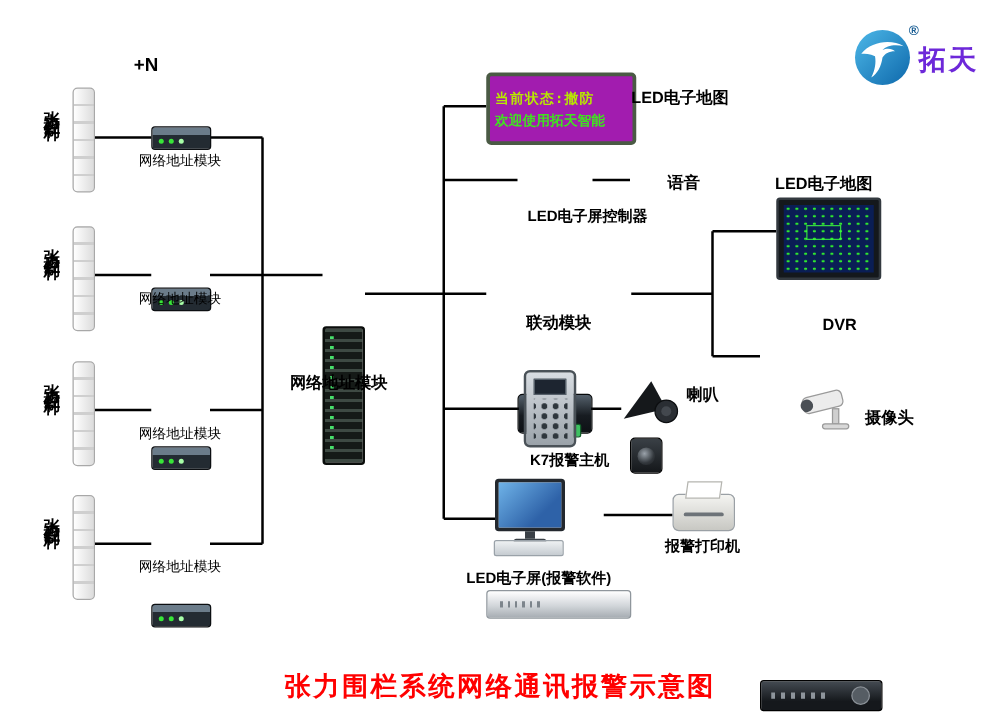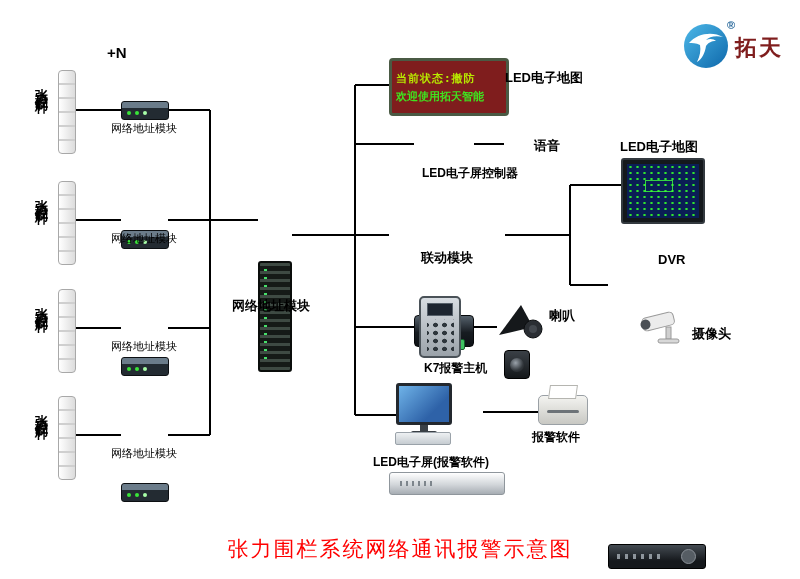--- a/index.html
+++ b/index.html
@@ -8,41 +8,41 @@
     font-family:"Liberation Sans","DejaVu Sans",sans-serif; color:#000;
   }
   .abs { position:absolute; }
   .wires { position:absolute; left:0; top:0; }
   .lbl { position:absolute; font-size:13px; font-weight:600; white-space:nowrap; color:#000; }
   .lbl.small { font-size:11px; font-weight:400; }
   .lbl.center { text-align:center; }
   .v-label { writing-mode:vertical-rl; text-orientation:upright; font-size:13px; font-weight:700; letter-spacing:3px; line-height:15px; }
   .plus-n { font-size:15px; font-weight:700; }
   .diagram-title { position:absolute; left:0; top:535px; width:100%; text-align:center;
-    color:#ff0000; font-size:21px; font-weight:400; letter-spacing:2px; }
+    color:#ff0000; font-size:21px; font-weight:700; letter-spacing:2px; }
 
   
   .pole { width:16px; height:82px; border:1px solid #a8a8a8; border-radius:4px;
     background: repeating-linear-gradient(180deg, rgba(0,0,0,0) 0 12px, #cfcfcf 12px 14px),
                 linear-gradient(90deg,#ffffff,#dcdcdc); }
 
   
   .net-module { width:46px; height:17px; border:1px solid #0c0f12; border-radius:3px; position:relative;
     background: linear-gradient(180deg,#6b7c8a 0 35%, #232b32 35% 100%); }
   .net-module::after { content:""; position:absolute; left:5px; bottom:4px; width:4px; height:4px; border-radius:50%;
     background:#39e639; box-shadow:8px 0 0 #39e639, 16px 0 0 #a8ffa8; }
 
   
   .net-switch { width:30px; height:107px; border:2px solid #0a0d0b; border-radius:3px; position:relative;
     background: repeating-linear-gradient(180deg,#3e4a43 0 3px, #151a17 3px 8px); }
   .net-switch::before { content:""; position:absolute; left:4px; top:6px; bottom:6px; width:3px;
     background: repeating-linear-gradient(180deg,#46e06a 0 2px, rgba(0,0,0,0) 2px 8px); }
 
   
-  .led-screen { width:106px; height:48px; border:3px solid #4a5a44; border-radius:4px; background:#7f1d1d;
+  .led-screen { width:106px; height:48px; border:3px solid #4a5a44; border-radius:4px; background:#a21caf;
     display:flex; flex-direction:column; justify-content:center; gap:3px; padding:2px 4px; }
   .led-line1 { color:#b8e800; font:700 11px "DejaVu Sans Mono",monospace; letter-spacing:1px; }
   .led-line2 { color:#3fe31f; font:700 11px "DejaVu Sans Mono",monospace; }
 
   
   .led-controller { width:58px; height:30px; border:1px solid #06080a; border-radius:4px; position:relative;
     background: linear-gradient(180deg,#55616c,#171c21 55%,#0d1115); }
   .led-controller::after { content:""; position:absolute; left:8px; right:8px; bottom:-4px; height:9px;
     background: repeating-linear-gradient(90deg,#3ec161 0 4px,#1f8a3e 4px 6px);
     border:1px solid #135f2a; border-radius:2px; }
@@ -93,21 +93,21 @@
   
   .printer-paper { width:26px; height:12px; background:#fff; border:1px solid #b5b5b0; margin:0 auto -4px;
     position:relative; z-index:1; transform:skewX(-8deg); }
   .printer-body { width:48px; height:28px; border:1px solid #9aa0a5; border-radius:5px; position:relative;
     background: linear-gradient(180deg,#f4f4f1,#c8c8c3); }
   .printer-body::after { content:""; position:absolute; left:8px; top:14px; right:8px; height:3px;
     background:#6d7378; border-radius:2px; }
 
   
   .reg-mark { position:absolute; font-size:11px; color:#1a5e94; font-weight:700; }
-  .brand-text { position:absolute; font-size:22px; font-weight:700; color:#7f1d1d; letter-spacing:2px; }
+  .brand-text { position:absolute; font-size:22px; font-weight:700; color:#6d28d9; letter-spacing:2px; }
 </style>
 </head>
 <body>
 
 <div class="canvas">
 
   <svg class="wires" width="800" height="579" viewBox="0 0 800 579">
     <g stroke="#000000" stroke-width="2" fill="none">
       <polyline points="76,110 121,110"></polyline>
       <polyline points="76,220 121,220"></polyline>
@@ -216,21 +216,21 @@
     <div class="pc-base"></div>
   </div>
 
   <div class="abs pc-keyboard" style="left:395px; top:432px;"></div>
   <div class="lbl" style="left:373px; top:454px; font-size:12px;">LED电子屏(报警软件)</div>
 
   <div class="abs" style="left:538px; top:385px;">
     <div class="printer-paper"></div>
     <div class="printer-body"></div>
   </div>
-  <div class="lbl" style="left:532px; top:429px; font-size:12px;">报警软件</div>
+  <div class="lbl" style="left:532px; top:429px; font-size:12px;">报警打印机</div>
 
   <div class="abs" style="left:683px; top:23px;">
     <svg width="46" height="46" viewBox="0 0 46 46">
       <defs>
         <linearGradient id="lg" x1="0" y1="0" x2="1" y2="1">
           <stop offset="0" stop-color="#4db8e8"></stop>
             <stop offset="1" stop-color="#0e68ab"></stop>
         </linearGradient>
       </defs>
       <circle cx="23" cy="23" r="22" fill="url(#lg)"></circle>

